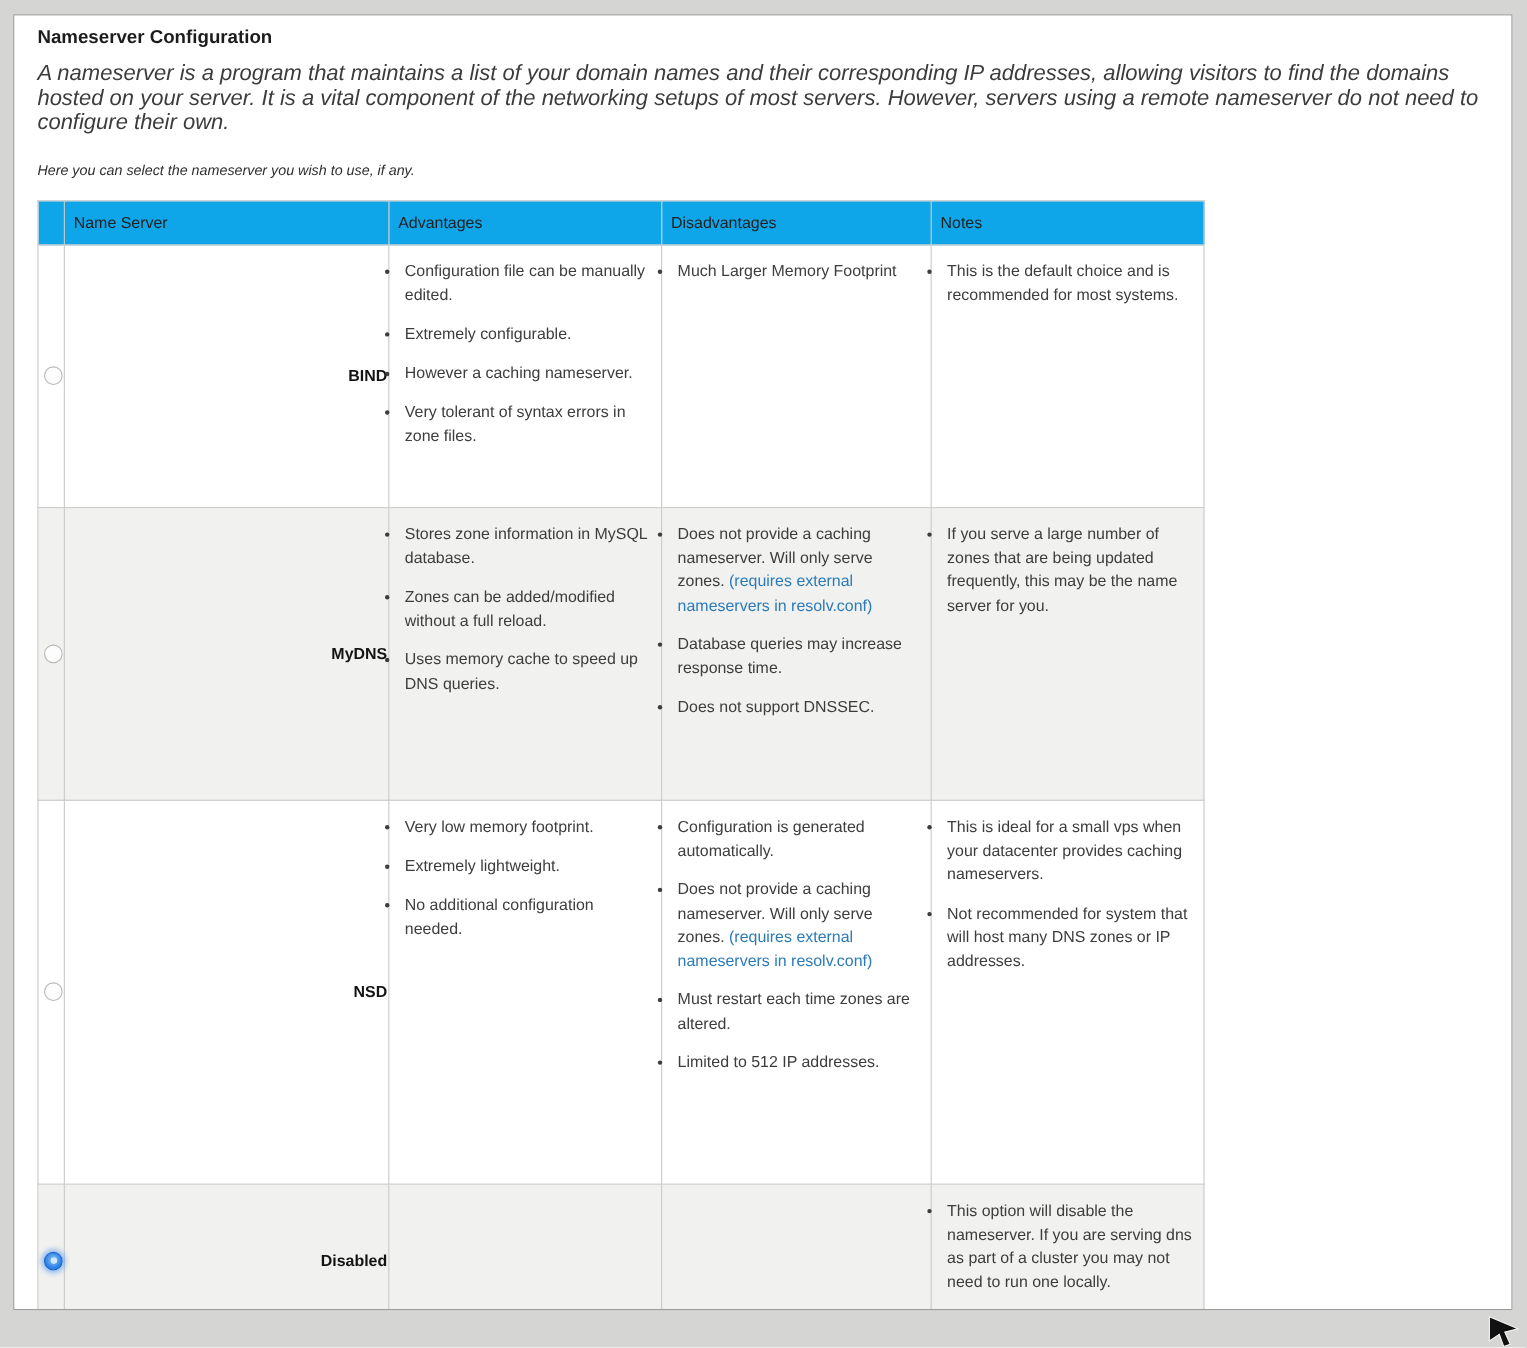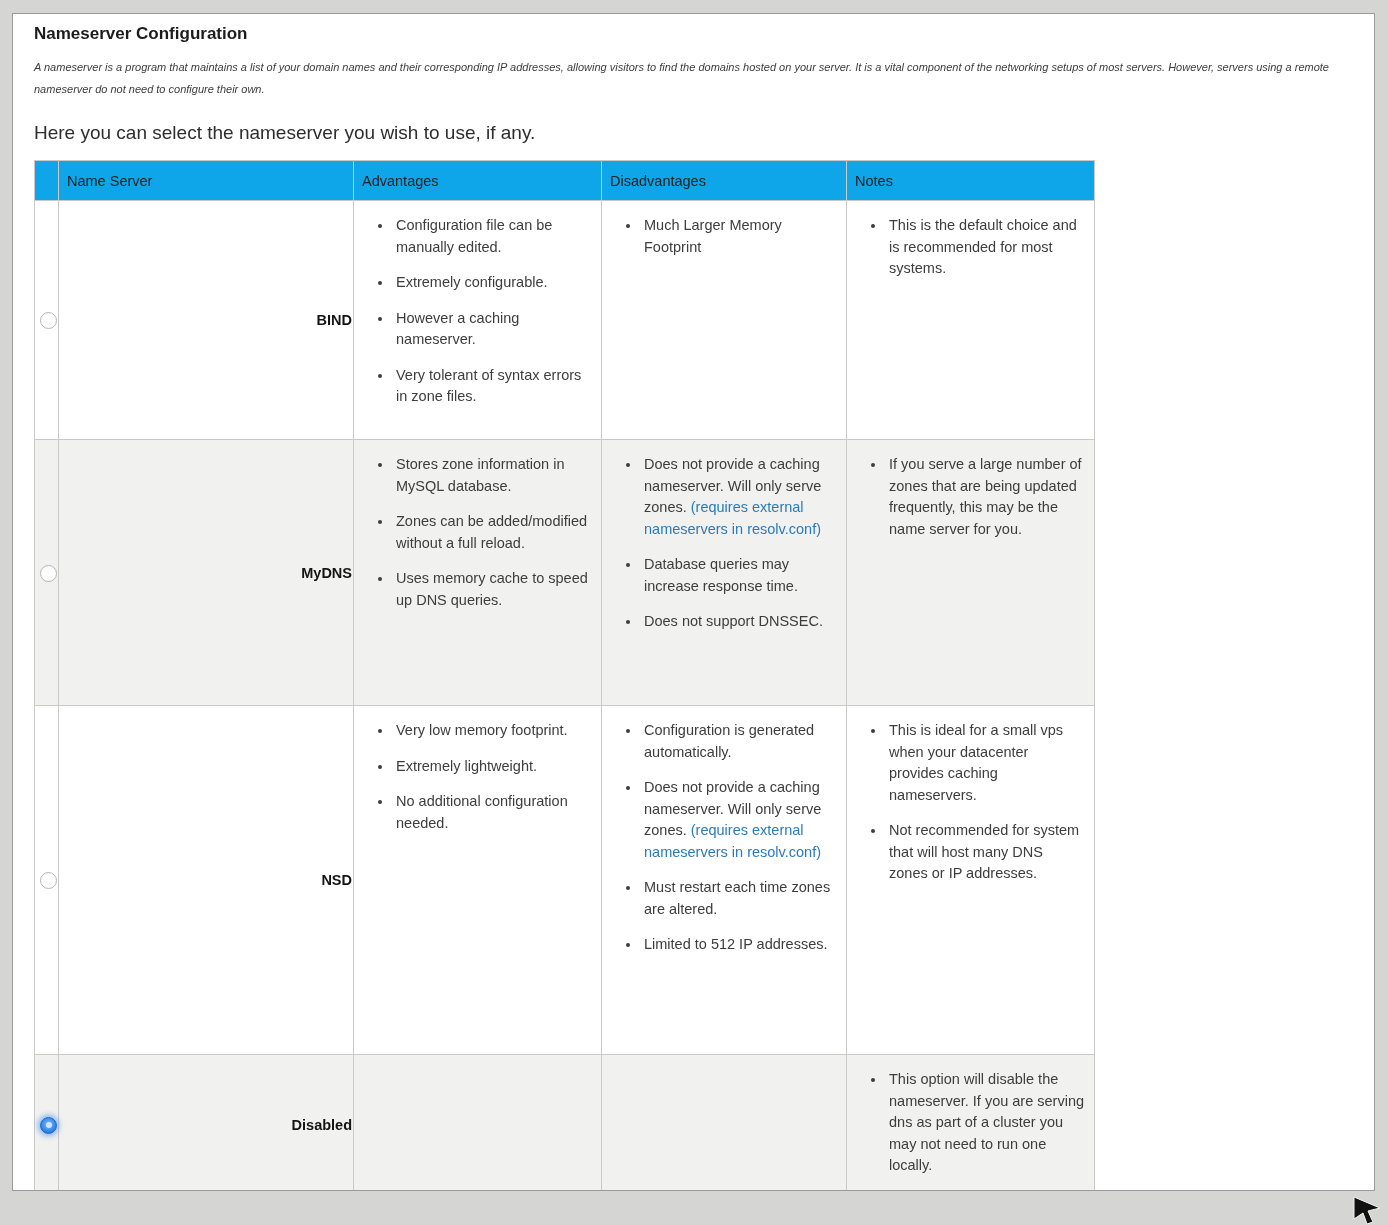--- a/index.html
+++ b/index.html
@@ -22,28 +22,29 @@
   }
 
   .page-title {
     margin:0; padding:0;
     font-size:17px; font-weight:bold; color:#1c1c1c;
     line-height:20px;
   }
   .intro {
     margin:12px 0 0 0;
     font-style:italic;
-    font-size:11px; color:#3c3c3c;
+    font-size:20px; color:#3c3c3c;
     line-height:22px;
     max-width:1322px;
   }
   .instruction {
     margin:24px 0 0 0;
-    font-size:19px; color:#2e2e2e;
+    font-size:13px; color:#2e2e2e;
     line-height:18px;
+    font-style:italic;
   }
 
   table.ns-table {
     border-collapse:collapse;
     table-layout:fixed;
     width:1060px;
     margin-top:18px;
   }
   .ns-table th, .ns-table td {
     border:1px solid #c9c9c8;
@@ -62,21 +63,21 @@
   .ns-table tbody tr:nth-child(3) { height:349px; }
   .ns-table tbody tr:nth-child(4) { height:140px; }
 
   td.list-cell { vertical-align:top; }
   td.radio-cell, td.name-cell { vertical-align:middle; text-align:right; }
 
   .ns-name { font-weight:bold; font-size:14.5px; color:#141414; }
 
   ul.cell-list {
     margin:13px 0 0 0;
-    padding:0 8px 10px 38px;
+    padding:0 8px 10px 10px;
     list-style-type:disc;
   }
   ul.cell-list li {
     font-size:14.5px; line-height:21.5px; color:#3d3d3d;
     margin:0 0 14px 0;
     padding-left:3px;
   }
   ul.cell-list li:last-child { margin-bottom:0; }
 
   a.cell-link { color:#2b7bb9; text-decoration:none; cursor:pointer;margin-top:20px; }

